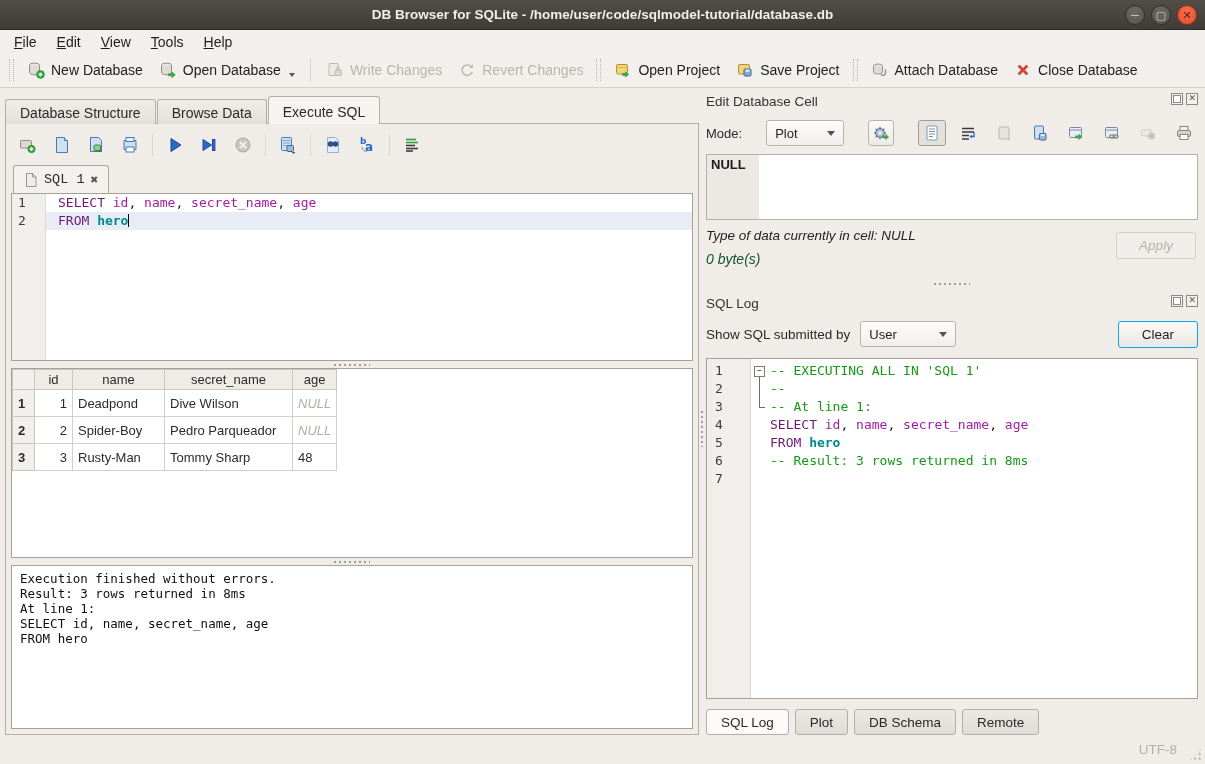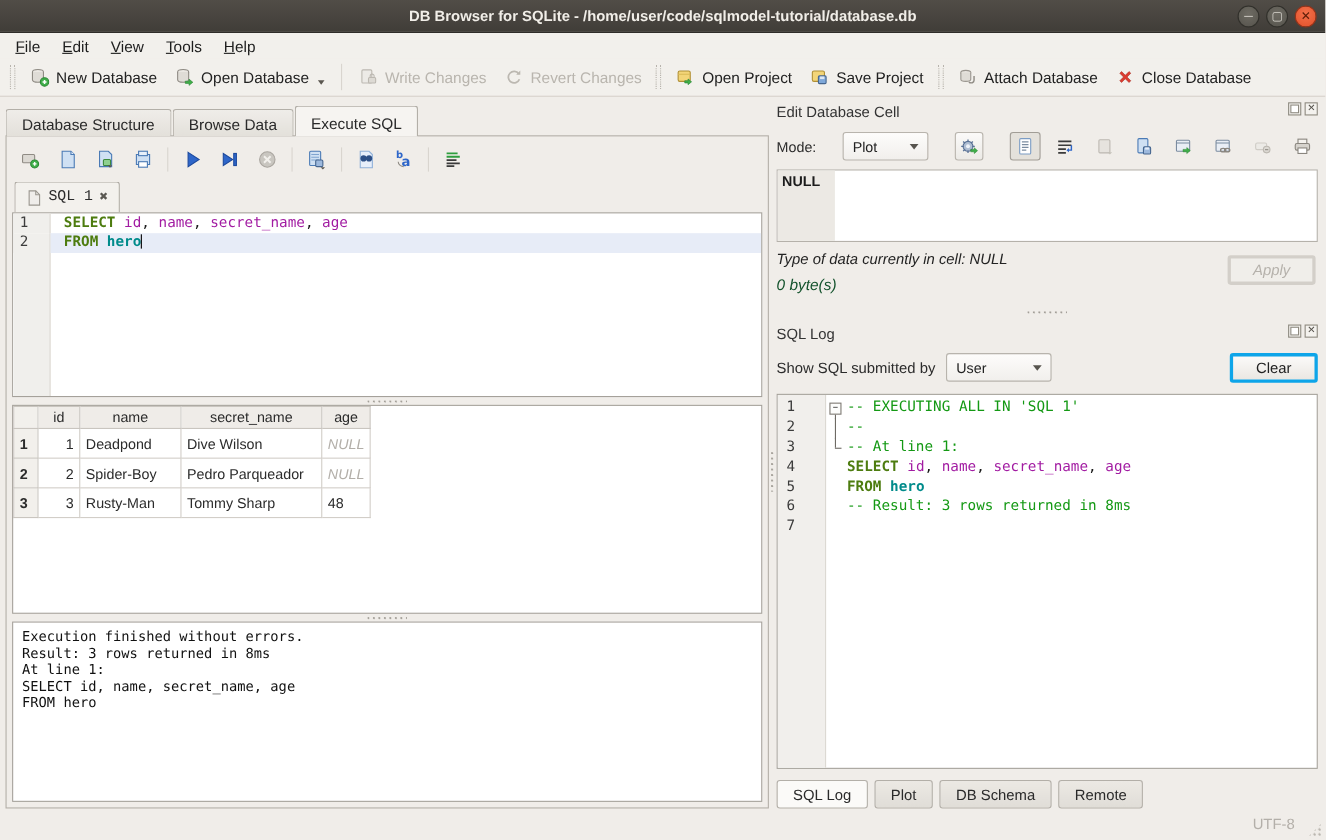--- a/index.html
+++ b/index.html
@@ -55,21 +55,21 @@
 
   .editor { height:168px; border:1px solid #a5a19a; background:#fff; overflow:hidden;
             font-family:"DejaVu Sans Mono","Liberation Mono",monospace; font-size:13px; }
   .ed-line, .log-line { display:flex; height:18px; line-height:18px; white-space:pre; }
   .ed-line .ln { width:34px; flex:none; background:#f0efec; border-right:1px solid #dcd9d3; padding-left:6px; color:#3c3c3c; }
   .ed-line .code { flex:1; padding-left:12px; }
   .ed-line.current .code { background:#e7ecf7; }
   .editor .filler { height:calc(168px - 38px); background:#fff; display:flex; }
   .editor .filler .ln { width:34px; background:#f0efec; border-right:1px solid #dcd9d3; }
 
-  .tok.kw  { color:#4d7c0f; font-weight:bold; }
+  .tok.kw  { color:#701a75; font-weight:normal; }
   .tok.id  { color:#a21ca2; }
   .tok.tbl { color:#008b8b; font-weight:bold; }
   .tok.com { color:#149914; }
   .tok.pln { color:#1a1a1a; }
   .caret-bar { display:inline-block; width:1px; height:13px; background:#000; vertical-align:-2px; }
 
   .hsplit { height:7px; position:relative; flex:none; }
   .hsplit::after { content:''; position:absolute; left:50%; top:3px; width:36px; height:2px; margin-left:-18px;
                    background:radial-gradient(circle at 1px 1px,#a39f98 0.9px,transparent 1.1px); background-size:5px 3px; }
 
@@ -108,21 +108,21 @@
   .cellicons { margin-left:auto; display:flex; gap:8px; align-items:center; }
   .cibtn { width:28px; height:26px; display:flex; align-items:center; justify-content:center; border-radius:3px; }
   .cibtn.checked { background:#e4e1db; border:1px solid #a19d96; }
 
   .cell-editor { height:66px; border:1px solid #b5b1aa; background:#fff; margin-top:4px; display:flex; }
   .cell-editor .nullcol { width:52px; background:#ece9e4; padding:2px 4px; font-weight:bold; color:#1c1c1c; }
   .cell-info { margin-top:8px; position:relative; height:52px;font-style:italic; }
   .cell-info .l1 { font-size:13.5px; color:#232323; }
   .cell-info .l2 { font-size:14px; color:#14532d; margin-top:8px; }
   .btn { height:27px; padding:0 18px; font-size:13.5px; color:#222; background:linear-gradient(#fbfaf9,#eae7e2);
-         border:3px solid #0ea5e9; border-radius:3px; display:inline-flex; align-items:center; }
+         border:1px solid #0ea5e9; border-radius:3px; display:inline-flex; align-items:center; }
   .btn.disabled { color:#b5b1ab; background:#f0eeea; border-color:#d3cfc9; }
   .btn::first-letter { text-decoration:underline; }
   .apply { position:absolute; right:2px; top:4px; width:80px; justify-content:center; }
 
   .filter-row { height:36px; display:flex; align-items:center; gap:10px; margin-top:2px; }
   .filter-row .flabel { font-size:13.5px; }
   .clearbtn { margin-left:auto; width:80px; justify-content:center; }
 
   .logbox { flex:1; border:1px solid #a5a19a; background:#fff; margin-top:6px; overflow:hidden;
             font-family:"DejaVu Sans Mono","Liberation Mono",monospace; font-size:13px; padding-top:3px; }

